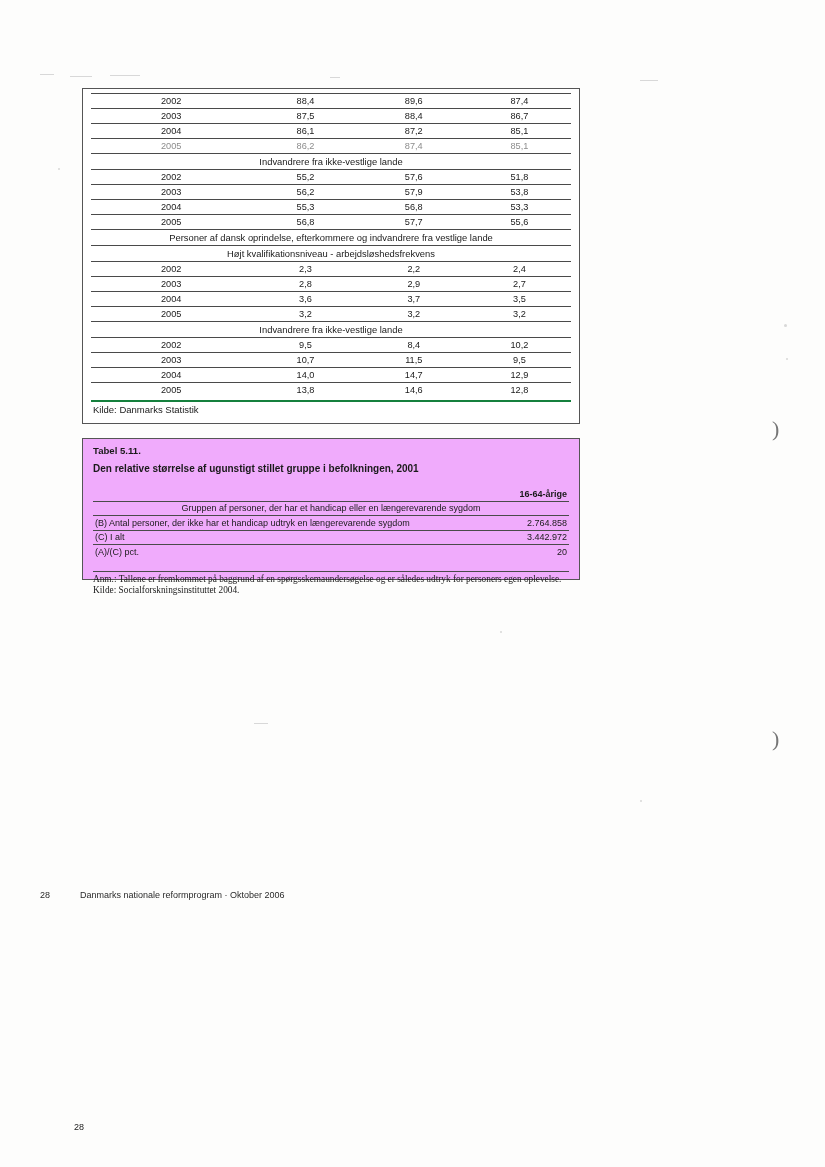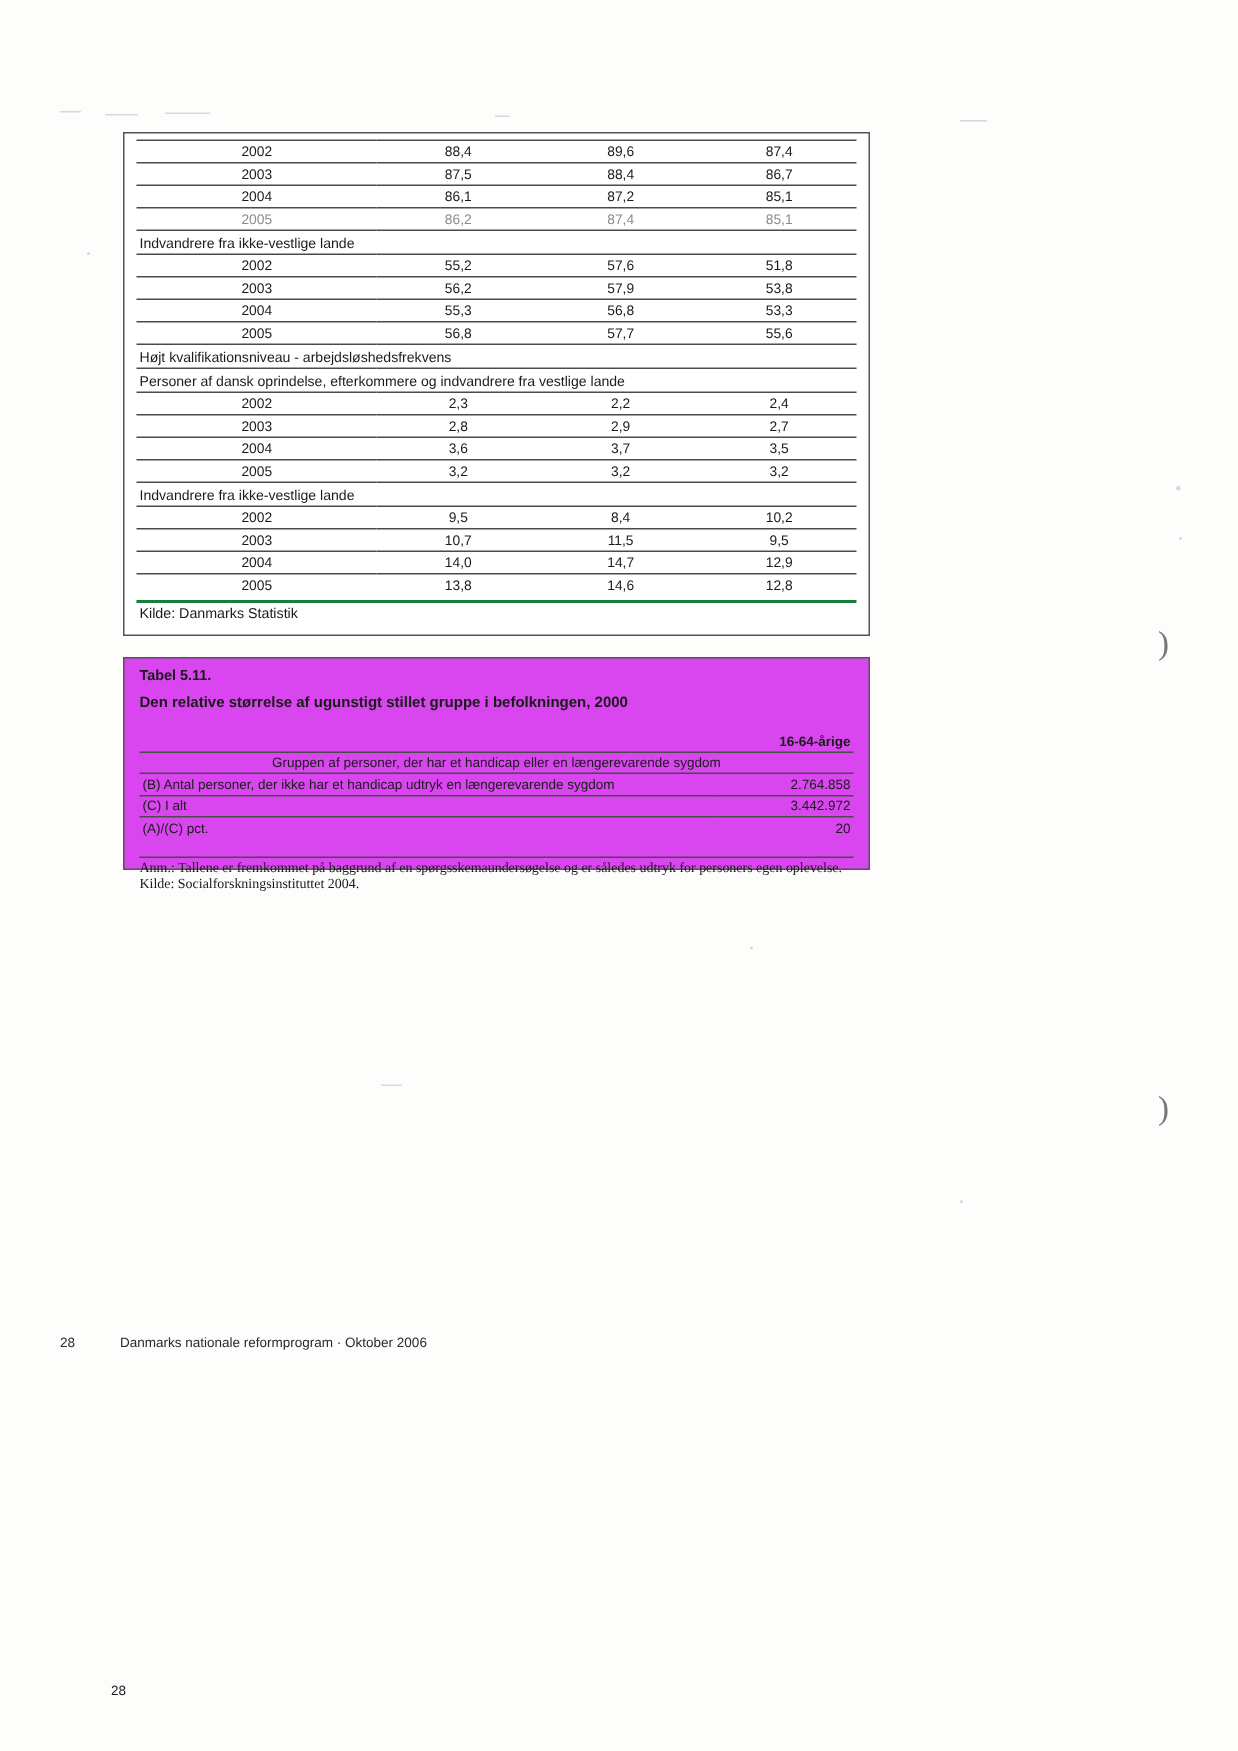--- a/index.html
+++ b/index.html
@@ -48,21 +48,21 @@
     padding: 1.5px 2px 2.5px 2px;
     vertical-align: bottom;
     font-family: "Liberation Sans", sans-serif;
   }
   .c-year   { width: 150px; text-align: center; }
   .c-v1     { width: 100px; text-align: center; }
   .c-v2     { width: 100px; text-align: center; }
   .c-v3     { width: 95px;  text-align: center; }
   .rowline td { border-top: 1px solid #4a4a4a; }
   .hdr-row td {
-    text-align: left;
+    text-align: center;
     font-size: 9.4px;
     padding-left: 2px;
     padding-top: 2px;
     padding-bottom: 2.5px;
   }
   .hdr-row.full td { border-top: 1px solid #4a4a4a; }
   .faded td { color: #8c8c8c; }
   .source {
     font-family: Liberation Sans, sans-serif;
     font-size: 9.5px;
@@ -73,21 +73,21 @@
   }
 
   
   .tbl2-box {
     position: absolute;
     left: 82px;
     top: 438px;
     width: 498px;
     height: 142px;
     border: 1px solid #555;
-    background: #d946ef;
+    background: #f0abfc;
     box-sizing: border-box;
     padding: 6px 10px 0 10px;
   }
   .t2-title {
     font-size: 9.6px;
     font-weight: bold;
     margin: 0 0 7px 0;
   }
   .t2-sub {
     font-size: 10px;
@@ -219,24 +219,24 @@
           <td class="c-v3">53,3</td>
         </tr>
         <tr class="rowline">
           <td class="c-year">2005</td>
           <td class="c-v1">56,8</td>
           <td class="c-v2">57,7</td>
           <td class="c-v3">55,6</td>
         </tr>
 
         <tr class="hdr-row full">
+          <td colspan="4">Personer af dansk oprindelse, efterkommere og indvandrere fra vestlige lande</td>
+        </tr>
+        <tr class="hdr-row full">
           <td colspan="4">Højt kvalifikationsniveau - arbejdsløshedsfrekvens</td>
-        </tr>
-        <tr class="hdr-row full">
-          <td colspan="4">Personer af dansk oprindelse, efterkommere og indvandrere fra vestlige lande</td>
         </tr>
 
         <tr class="rowline">
           <td class="c-year">2002</td>
           <td class="c-v1">2,3</td>
           <td class="c-v2">2,2</td>
           <td class="c-v3">2,4</td>
         </tr>
         <tr class="rowline">
           <td class="c-year">2003</td>
@@ -285,21 +285,21 @@
           <td class="c-v2">14,6</td>
           <td class="c-v3">12,8</td>
         </tr>
       </tbody>
     </table>
     <div class="source">Kilde: Danmarks Statistik</div>
   </div>
 
   <div class="tbl2-box">
     <div class="t2-title">Tabel 5.11.</div>
-    <div class="t2-sub">Den relative størrelse af ugunstigt stillet gruppe i befolkningen, 2000</div>
+    <div class="t2-sub">Den relative størrelse af ugunstigt stillet gruppe i befolkningen, 2001</div>
 
     <table class="t2">
       <tbody>
         <tr>
           <td class="lbl"></td>
           <td class="val t2-agecol">16-64-årige</td>
         </tr>
         <tr class="topline">
           <td class="lbl" style="text-align:center;" colspan="2">Gruppen af personer, der har et handicap eller en længerevarende sygdom</td>
         </tr>

